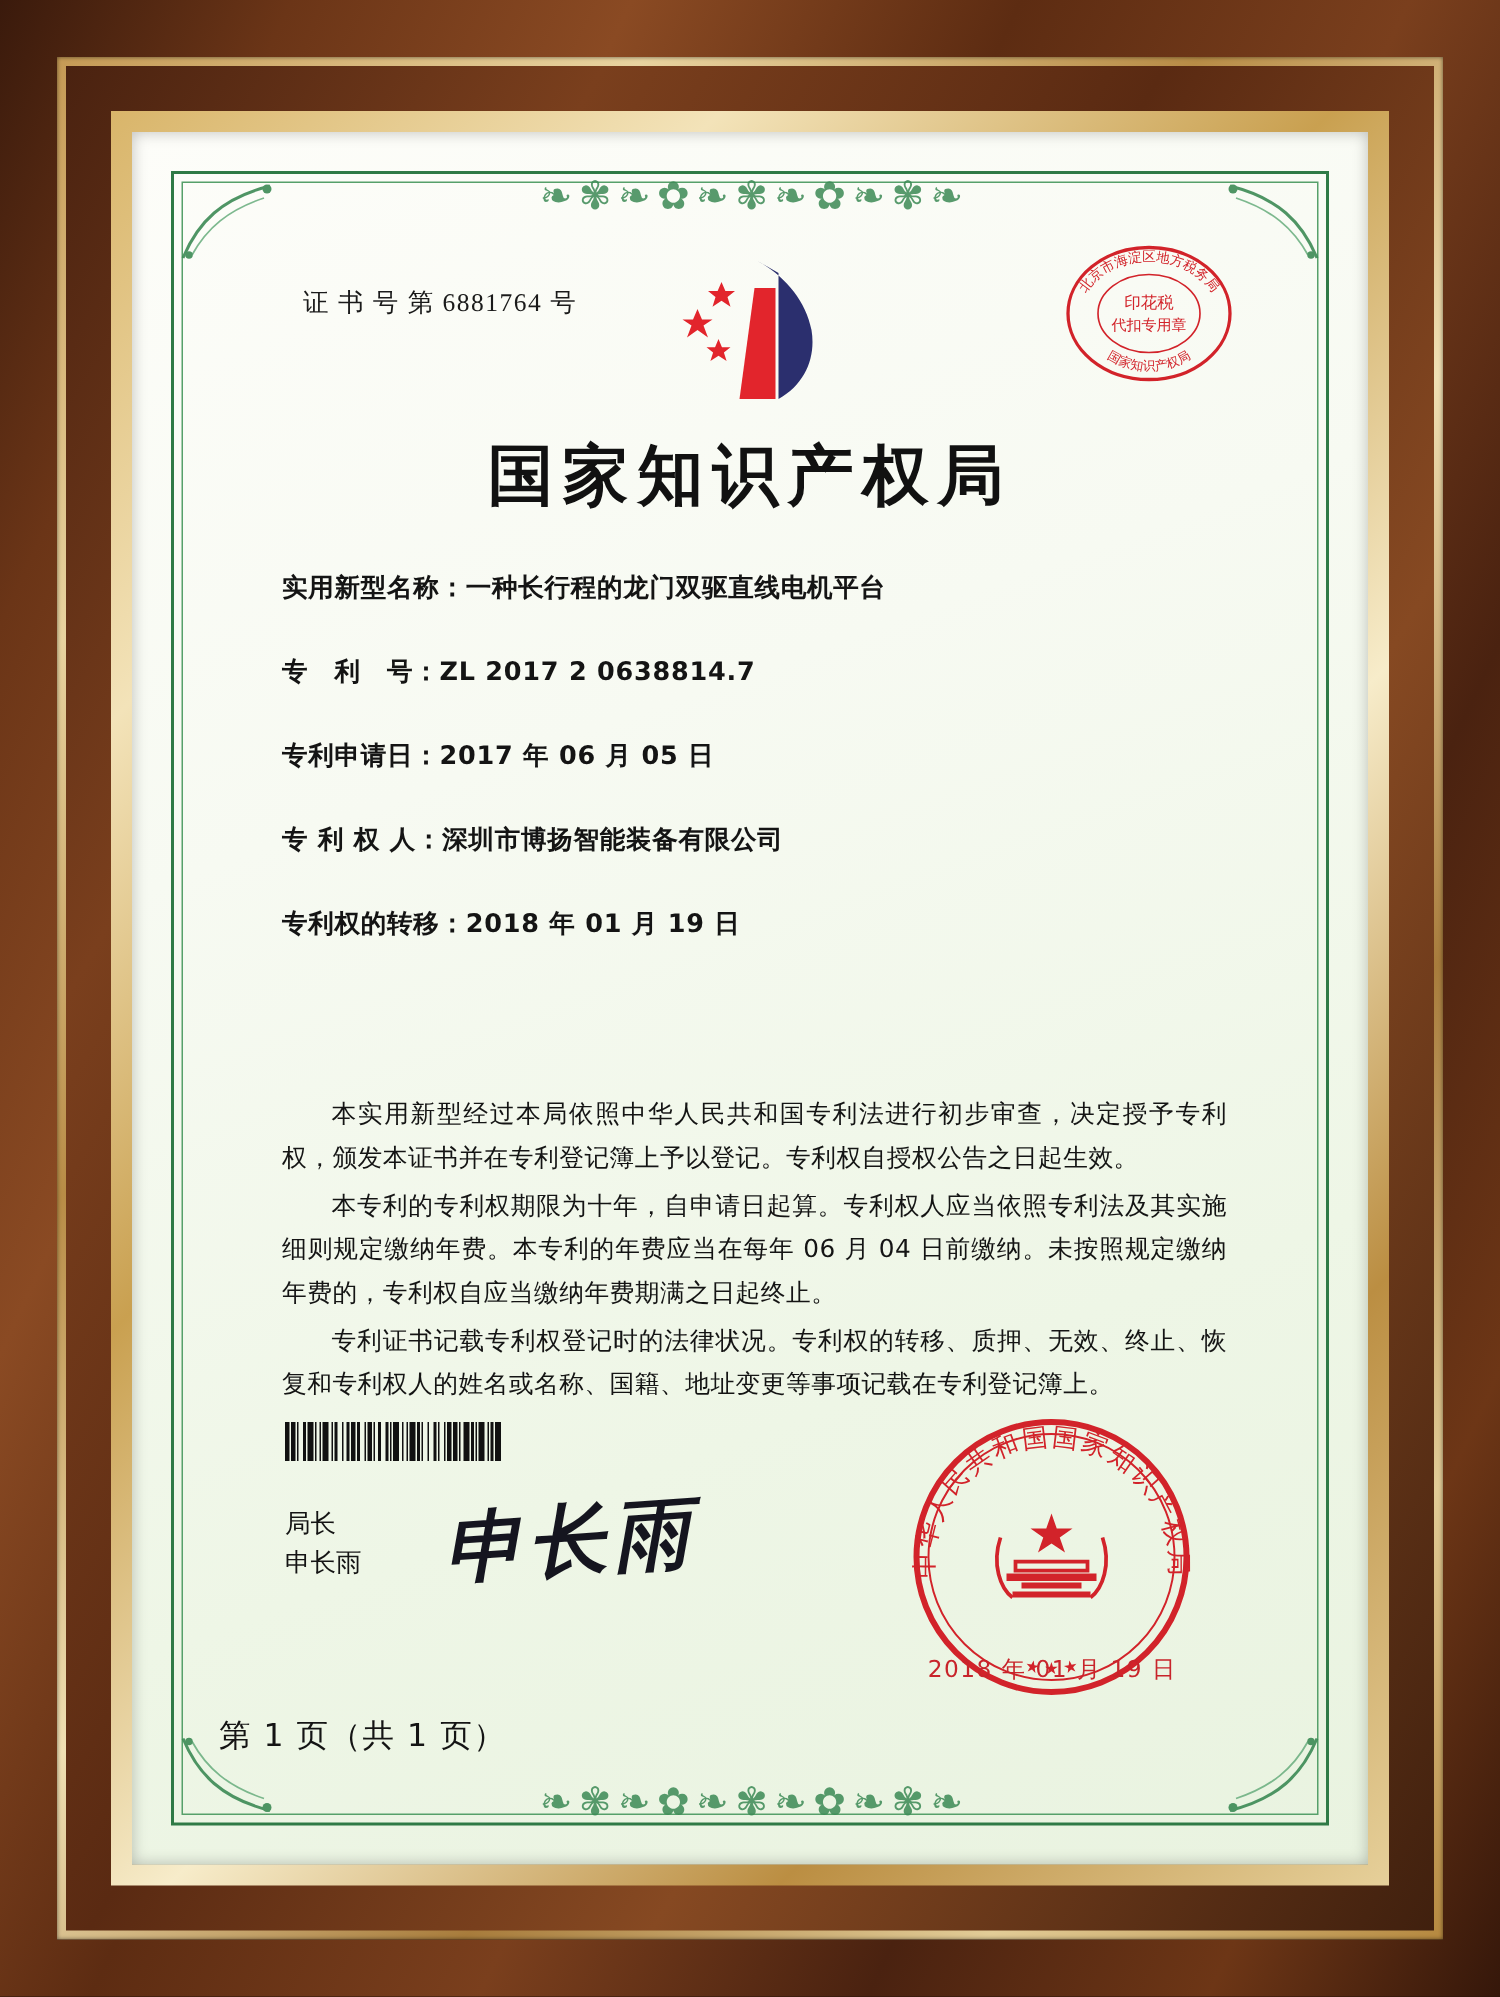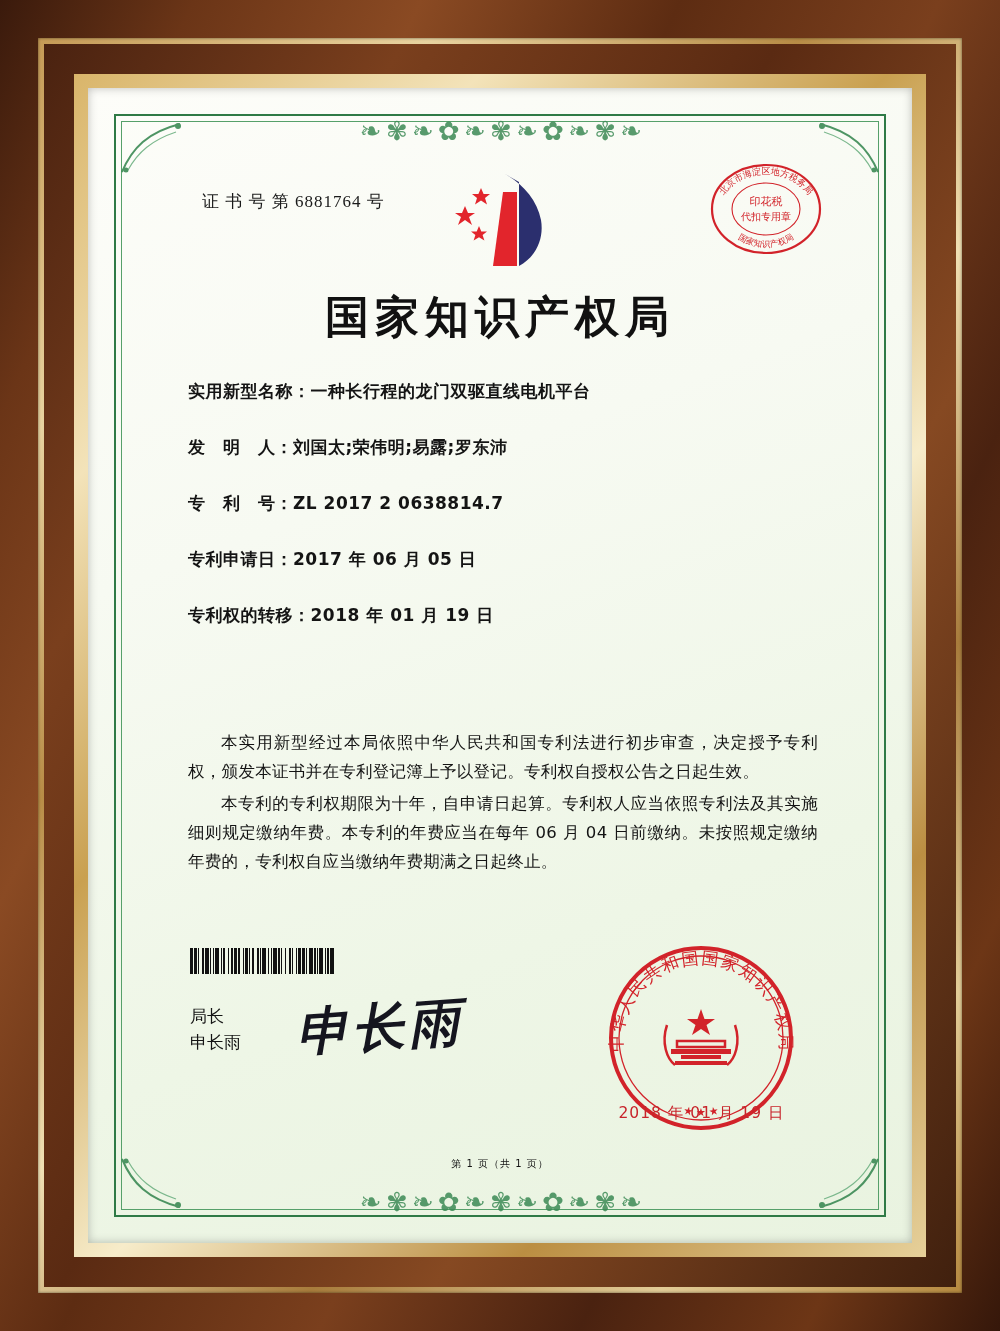--- a/index.html
+++ b/index.html
@@ -102,22 +102,22 @@
   
   .seal{
     position:absolute;right:58px;top:795px;width:190px;height:190px;
   }
   .seal-date{
     position:absolute;right:60px;top:955px;width:185px;text-align:center;
     font-size:15.5px;color:#c8242b;letter-spacing:1px;
     font-family:"DejaVu Sans","Liberation Sans",sans-serif;
   }
   .page-no{
-    position:absolute;left:0;right:0;bottom:22px;text-align:center;
-    font-size:10px;color:#141414;letter-spacing:1px;
+    position:absolute;left:0;right:0;bottom:22px;
+    font-size:21px;color:#141414;letter-spacing:1px;
     font-family:"DejaVu Sans","Liberation Sans",sans-serif;
   }
 </style>
 </head>
 <body>
 
 <div class="frame-outer">
   <div class="frame-bevel"></div>
   <div class="frame-inner-wood"></div>
   <div class="mat"></div>
@@ -182,29 +182,30 @@
           <textPath href="#arcBot" startOffset="50%" text-anchor="middle">国家知识产权局</textPath>
         </text>
         <text x="57" y="43" font-size="11" fill="#d2232a" text-anchor="middle" font-family="'DejaVu Sans',sans-serif">印花税</text>
         <text x="57" y="58" font-size="10" fill="#d2232a" text-anchor="middle" font-family="'DejaVu Sans',sans-serif">代扣专用章</text>
       </svg>
 
       <div class="title">国家知识产权局</div>
 
       <div class="fields">
         <div class="field"><span class="lbl">实用新型名称：</span><span>一种长行程的龙门双驱直线电机平台</span></div>
-        <div class="field"><span class="lbl">发　明　人：</span><span>刘国太;荣伟明;易露;罗东沛</span></div>
         <div class="field"><span class="lbl">专　利　号：</span><span>ZL 2017 2 0638814.7</span></div>
         <div class="field"><span class="lbl">专利申请日：</span><span>2017 年 06 月 05 日</span></div>
+        <div class="field"><span class="lbl">专 利 权 人：</span><span>深圳市博扬智能装备有限公司</span></div>
         <div class="field"><span class="lbl">专利权的转移：</span><span>2018 年 01 月 19 日</span></div>
       </div>
 
       <div class="para-wrap">
         <p class="para">本实用新型经过本局依照中华人民共和国专利法进行初步审查，决定授予专利权，颁发本证书并在专利登记簿上予以登记。专利权自授权公告之日起生效。</p>
         <p class="para">本专利的专利权期限为十年，自申请日起算。专利权人应当依照专利法及其实施细则规定缴纳年费。本专利的年费应当在每年 06 月 04 日前缴纳。未按照规定缴纳年费的，专利权自应当缴纳年费期满之日起终止。</p>
+        <p class="para">专利证书记载专利权登记时的法律状况。专利权的转移、质押、无效、终止、恢复和专利权人的姓名或名称、国籍、地址变更等事项记载在专利登记簿上。</p>
       </div>
 
       <div class="barcode">
           <i style="width: 3.3px; background: rgb(17, 17, 17);"></i>
           <i style="width: 1.1px; background: transparent;"></i>
           <i style="width: 2.2px; background: rgb(17, 17, 17);"></i>
           <i style="width: 1.1px; background: transparent;"></i>
           <i style="width: 1.1px; background: rgb(17, 17, 17);"></i>
           <i style="width: 3.3px; background: transparent;"></i>
           <i style="width: 2.2px; background: rgb(17, 17, 17);"></i>

